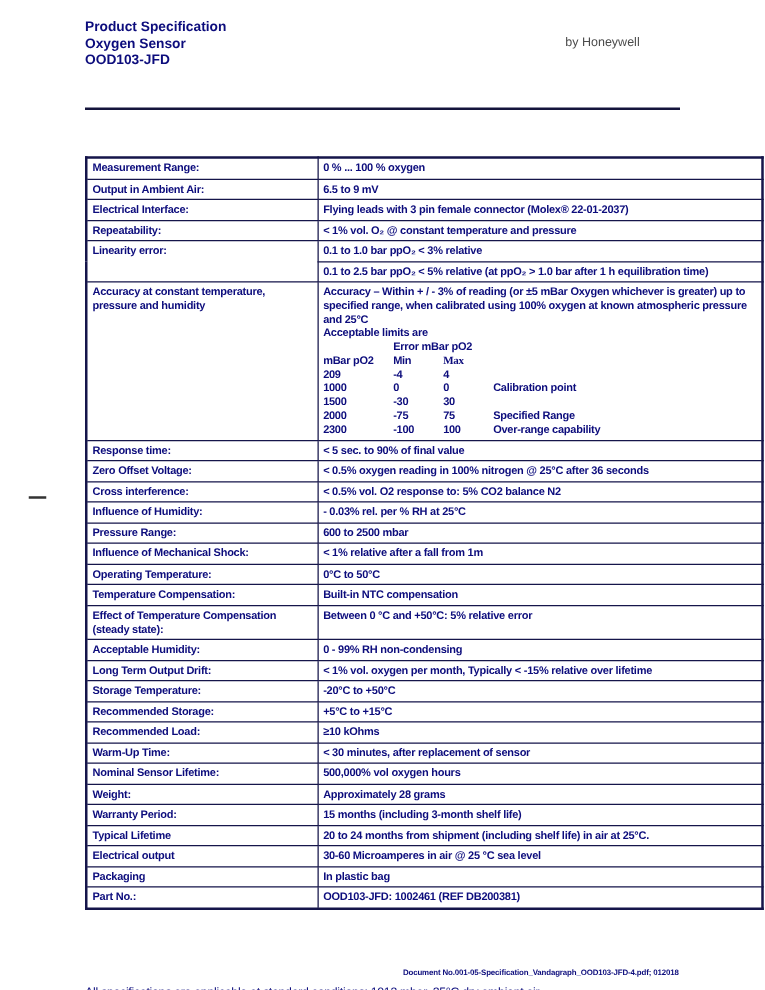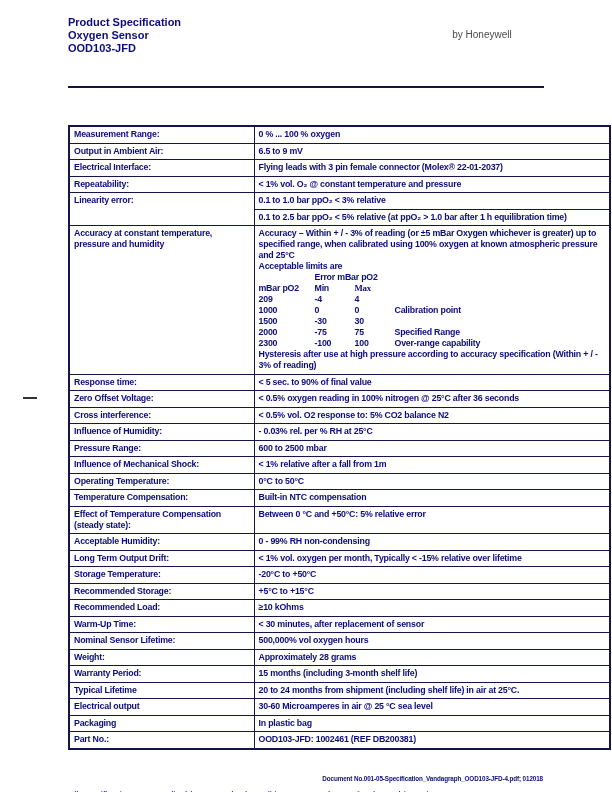--- a/index.html
+++ b/index.html
@@ -173,21 +173,20 @@
                   <td>Specified Range</td>
                 </tr>
                 <tr>
                   <td>2300</td>
                   <td>-100</td>
                   <td>100</td>
                   <td>Over-range capability</td>
                 </tr>
               </tbody>
             </table>
-            <div>Hysteresis after use at high pressure according to accuracy specification  (Within  + / - 3% of reading)</div>
           </td>
         </tr>
         <tr>
           <td class="lbl">Response time:</td>
           <td class="val">&lt; 5 sec. to 90% of final value</td>
         </tr>
         <tr>
           <td class="lbl">Zero Offset Voltage:</td>
           <td class="val">&lt; 0.5% oxygen reading in 100% nitrogen @ 25°C after 36 seconds</td>
         </tr>

